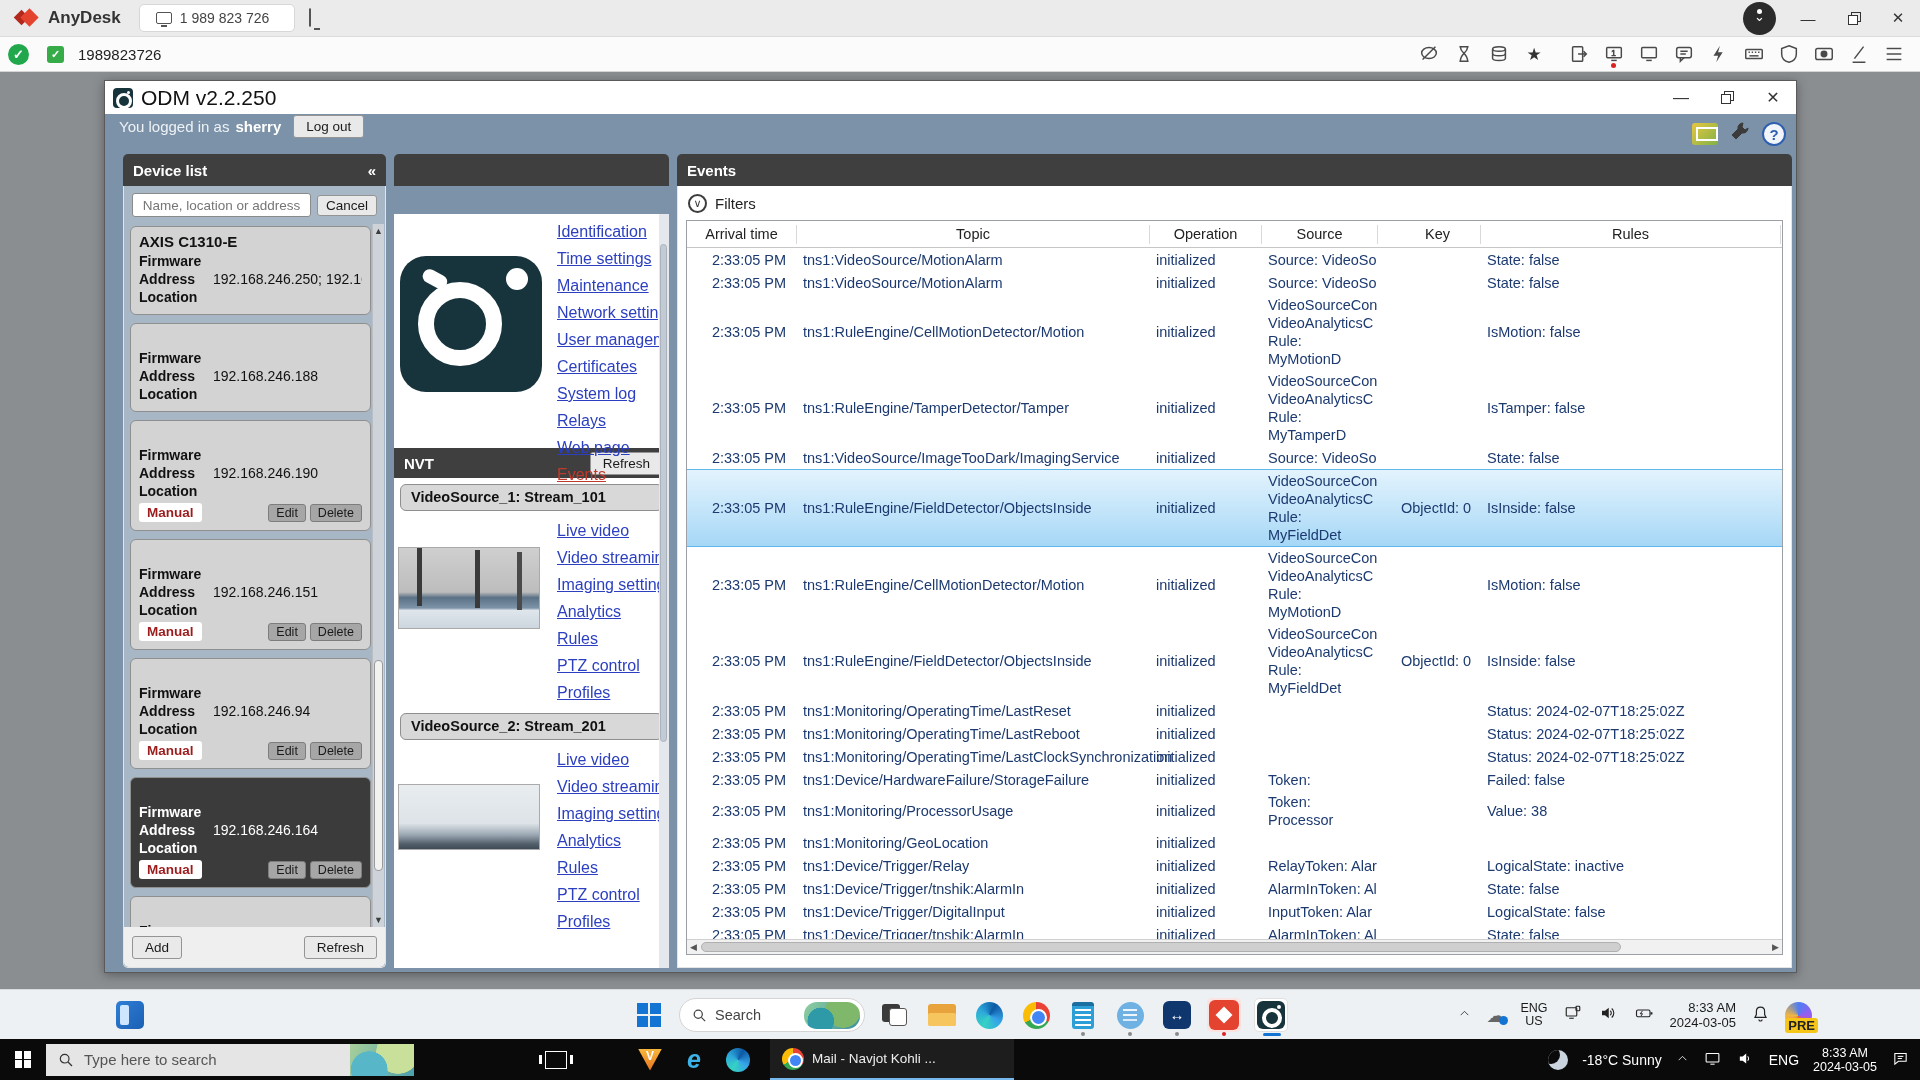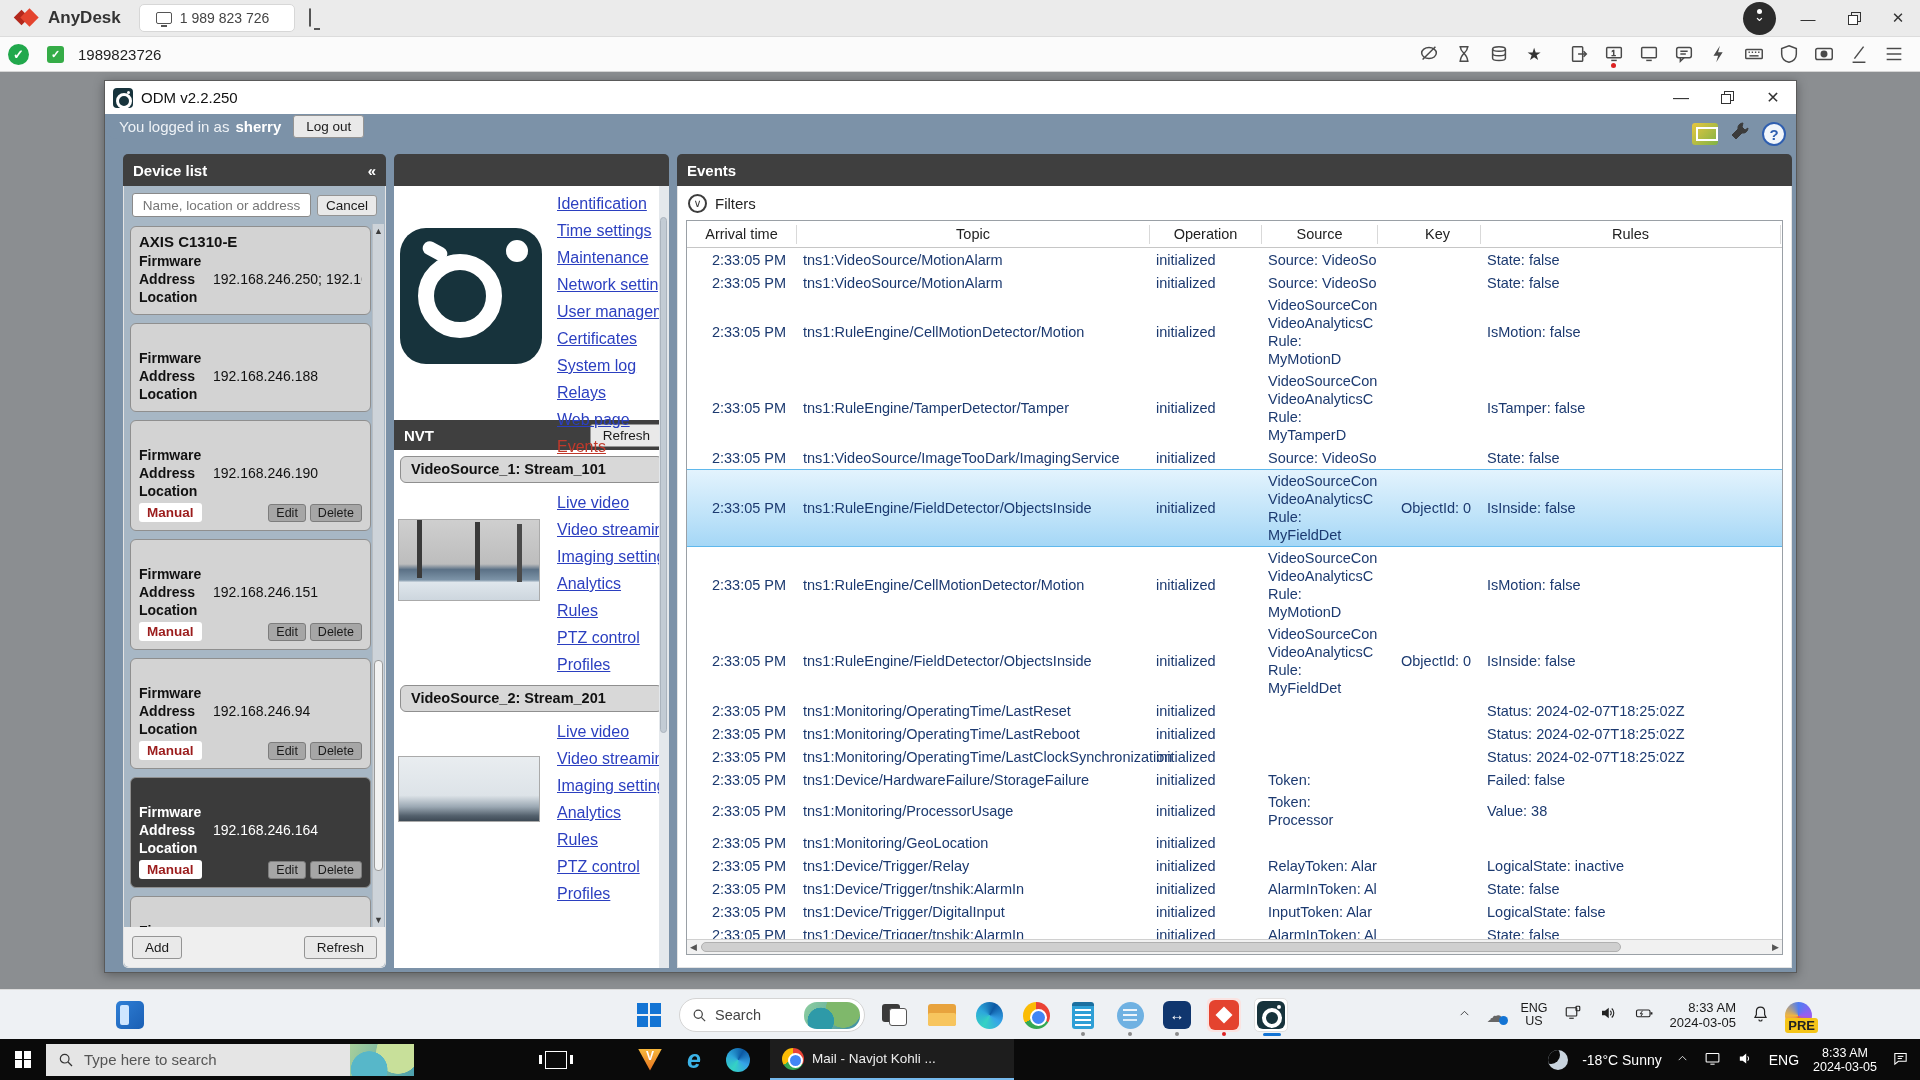--- a/index.html
+++ b/index.html
@@ -35,21 +35,21 @@
 
   
   .desktop { position:absolute; left:0; top:72px; width:1920px; height:967px; background:#8b8e91; }
 
   
   .odm { position:absolute; left:104px; top:8px; width:1693px; height:893px; background:#7C92A8; border:1px solid #5a5a5a; box-shadow:0 2px 10px rgba(0,0,0,.35); }
   .odm-titlebar { height:33px; background:#fff; display:flex; align-items:center; padding-left:8px; position:relative; }
   .odm-ico { width:20px; height:20px; border-radius:4px; background:#17333c; position:relative; }
   .odm-ico::before { content:""; position:absolute; left:3px; top:5px; width:10px; height:10px; border:3px solid #fff; border-radius:50%; }
   .odm-ico::after { content:""; position:absolute; right:3px; top:3px; width:3px; height:3px; background:#fff; border-radius:50%; }
-  .odm-title { font-size:15px; color:#111; margin-left:8px; }
+  .odm-title { font-size:21px; color:#111; margin-left:8px; }
   .odm-wc { position:absolute; top:0; width:46px; height:33px; display:flex; align-items:center; justify-content:center; color:#333; }
   .band { height:25px; background:#7C92A8; display:flex; align-items:center; padding-left:14px; color:#eef2f6; font-size:15px; position:relative;border-radius:15px; }
   .band b { color:#fff; margin-left:6px; }
   .btn { background:#e9e9e9; border:1px solid #949494; border-radius:3px; font-size:13.5px; color:#1a1a1a; padding:3px 12px; font-family:inherit; }
   .band .btn { margin-left:12px; }
   .band-icons { position:absolute; right:10px; top:6px; display:flex; gap:10px; align-items:center; }
   .bi-mail { width:26px; height:22px; border-radius:3px; background:linear-gradient(135deg,#e8c63f,#7fb347); position:relative; }
   .bi-mail::after { content:""; position:absolute; left:4px; top:4px; width:18px; height:10px; border:2px solid #fff; }
   .bi-help { width:24px; height:24px; border-radius:50%; border:2px solid #2f5fb0; color:#2f5fb0; font-weight:bold; text-align:center; line-height:21px; font-size:15px; background:#f2f6fb; }
   .bi-tools svg { stroke:#3b3b3b; fill:#3b3b3b; }
@@ -75,21 +75,21 @@
   .manual { background:#fff; color:#9b1c1c; font-weight:bold; border-radius:3px; padding:0 8px; font-size:13.5px; line-height:19px; }
   .spacer { flex:1; }
   .mini { background:#a6a6a6; border:1px solid #7d7d7d; border-radius:3px; font-size:12.5px; padding:1px 7px; color:#1a1a1a; margin-left:4px; font-family:inherit; }
   .vscroll { position:absolute; right:1px; top:0; bottom:0; width:12px; background:#cdd3d9; border-left:1px solid #b8bec4; }
   .vscroll .up { position:absolute; top:2px; left:1px; color:#3c3c3c; font-size:9px; }
   .vscroll .dn { position:absolute; bottom:2px; left:1px; color:#3c3c3c; font-size:9px; }
   .vthumb { position:absolute; left:1px; width:9px; border:1px solid #9a9a9a; background:#f2f2f2; border-radius:4px; top:62%; height:30%; }
   .dev-foot { height:40px; background:#efefef; border-radius:0 0 5px 5px; display:flex; align-items:center; justify-content:space-between; padding:4px 8px; }
 
   
-  .midpanel { position:absolute; left:289px; top:73px; width:275px; height:814px; display:flex; flex-direction:column; }
+  .midpanel { position:absolute; left:289px; top:73px; width:275px; height:814px; display:flex; flex-direction:column;gap:28px; }
   .mid-body { flex:1; background:#fff; position:relative; overflow:hidden; }
   .mid-scroll { position:absolute; right:0; top:0; bottom:0; width:10px; background:#e4e8ec; }
   .mid-scroll .vthumb { left:1px; width:7px; top:4%; height:66%; background:#c2cbd4; border-color:#aab3bd; }
   .dev-top { position:relative; height:234px; }
   .biglogo { position:absolute; left:6px; top:42px; width:142px; height:136px; border-radius:26px; background:#17333c; }
   .biglogo .lens { position:absolute; left:18px; top:26px; width:84px; height:84px; border:16px solid #fff; border-radius:50%; }
   .biglogo .hl { position:absolute; left:22px; top:16px; width:26px; height:14px; background:#fff; border-radius:12px; transform:rotate(28deg); }
   .biglogo .dot { position:absolute; right:14px; top:12px; width:22px; height:22px; background:#fff; border-radius:50%; }
   .navlinks { position:absolute; left:163px; top:4px; display:flex; flex-direction:column; }
   .navlinks a, .vslinks a { font-size:16px; color:#2B3FC0; text-decoration:underline; line-height:27px; cursor:pointer; white-space:nowrap; }

